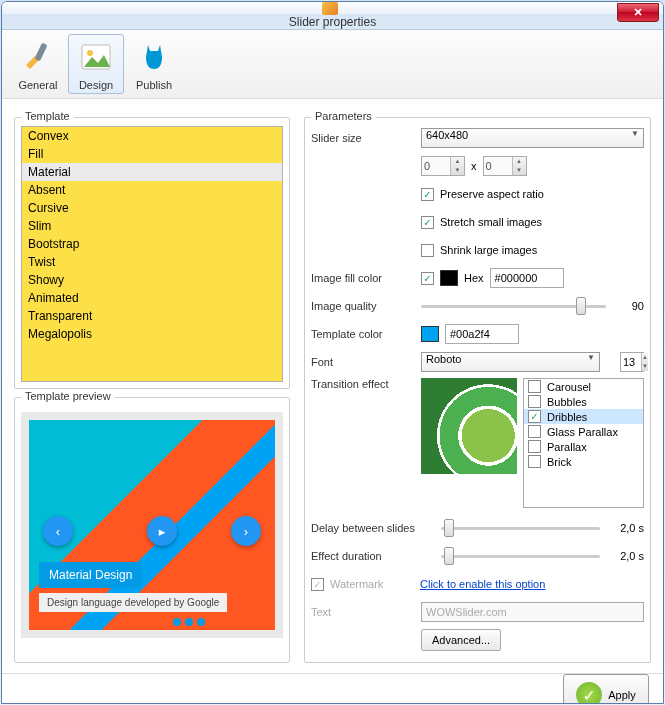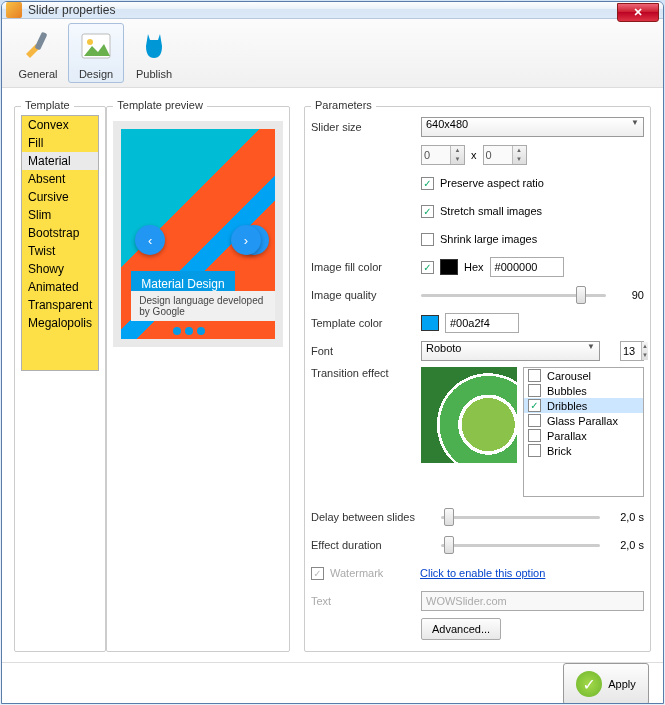--- a/index.html
+++ b/index.html
@@ -1,28 +1,28 @@
 <!DOCTYPE html>
 <html><head>
 <meta charset="utf-8">
 <style>
 * { box-sizing: border-box; margin: 0; padding: 0; font-family: "Segoe UI", Tahoma, sans-serif; font-size: 11px; }
 body { background: linear-gradient(to bottom, #d4e4f7 0%, #e8f0fa 100%); width: 665px; height: 705px; overflow: hidden; }
 .window { width: 663px; height: 703px; margin: 1px; background: #fff; border: 1px solid #5a7ca8; border-radius: 6px 6px 0 0; overflow: hidden; display: flex; flex-direction: column; }
-.titlebar { height: 28px; background: linear-gradient(to bottom, #fdfefe 0%, #e9f1f9 45%, #d8e6f5 46%, #dce9f7 100%); border-bottom: 1px solid #b8c8dc; display: flex; align-items: center; padding: 0 4px; position: relative; }
+.titlebar { height: 28px; background: linear-gradient(to bottom, #fdfefe 0%, #e9f1f9 45%, #d8e6f5 46%, #dce9f7 100%); border-bottom: 1px solid #b8c8dc; display: flex; align-items: center; padding: 0 4px; position: relative; flex-direction: column; }
 .titlebar .appicon { width: 16px; height: 16px; margin-right: 6px; background: linear-gradient(135deg,#f8c146,#e67e22); border-radius: 2px; }
 .titlebar .title { color: #333; font-size: 12px; flex: 1; }
 .closebtn { position: absolute; right: 4px; top: 1px; width: 42px; height: 19px; background: linear-gradient(to bottom,#e67,#c23 45%,#b02 46%,#d34); border: 1px solid #8a1a1a; border-radius: 0 0 3px 3px; display: flex; align-items: center; justify-content: center; color: #fff; font-weight: bold; font-size: 11px; }
 .toolbar { height: 72px; background: linear-gradient(to bottom,#fcfcfc,#f0f0f0); border-bottom: 1px solid #ddd; display: flex; padding: 4px 8px; gap: 2px; }
 .tbtn { width: 56px; display: flex; flex-direction: column; align-items: center; justify-content: center; border: 1px solid transparent; border-radius: 3px; padding: 2px; cursor: pointer; }
 .tbtn.active { background: linear-gradient(to bottom,#f5f9ff,#e3edf8); border-color: #a8c0dc; }
 .tbtn .ticon { width: 40px; height: 40px; display: flex; align-items: center; justify-content: center; }
 .tbtn .tlabel { font-size: 11px; color: #333; margin-top: 2px; }
 .content { flex: 1; display: flex; padding: 10px 12px; gap: 14px; }
-.leftcol { width: 276px; display: flex; flex-direction: row; }
+.leftcol { width: 276px; display: flex; flex-direction: column; }
 .rightcol { flex: 1; display: flex; flex-direction: column; }
 .group { border: 1px solid #ccc; border-radius: 2px; padding: 8px 6px 6px; position: relative; margin-top: 8px; }
 .glabel { position: absolute; top: -8px; left: 6px; background: #fff; padding: 0 4px; color: #333; font-size: 11px; }
 .listbox { border: 1px solid #b0b0b0; background: #fde047; height: 256px; overflow-y: auto; }
 .listbox .li { padding: 2px 6px; cursor: pointer; font-size: 12px; }
 .listbox .li.sel { background: #eaeaea; }
 .previewbox { margin-top: 6px; height: 226px; background: #e9e9e9; display: flex; align-items: center; justify-content: center; padding: 8px; }
 .previmg { width: 100%; height: 100%; position: relative; background: linear-gradient(135deg,#00bcd4 0 38%,#ff5722 38% 55%,#00a2f4 55% 62%,#ff5722 62% 100%); overflow: hidden; }
 .pcircle { position: absolute; width: 30px; height: 30px; border-radius: 50%; background: #2196f3; color: #fff; display: flex; align-items: center; justify-content: center; font-size: 13px; box-shadow: 0 2px 4px rgba(0,0,0,.3); }
 .ptitle { position: absolute; left: 10px; bottom: 42px; background: #039be5; color: #fff; padding: 6px 10px; font-size: 12px; }

